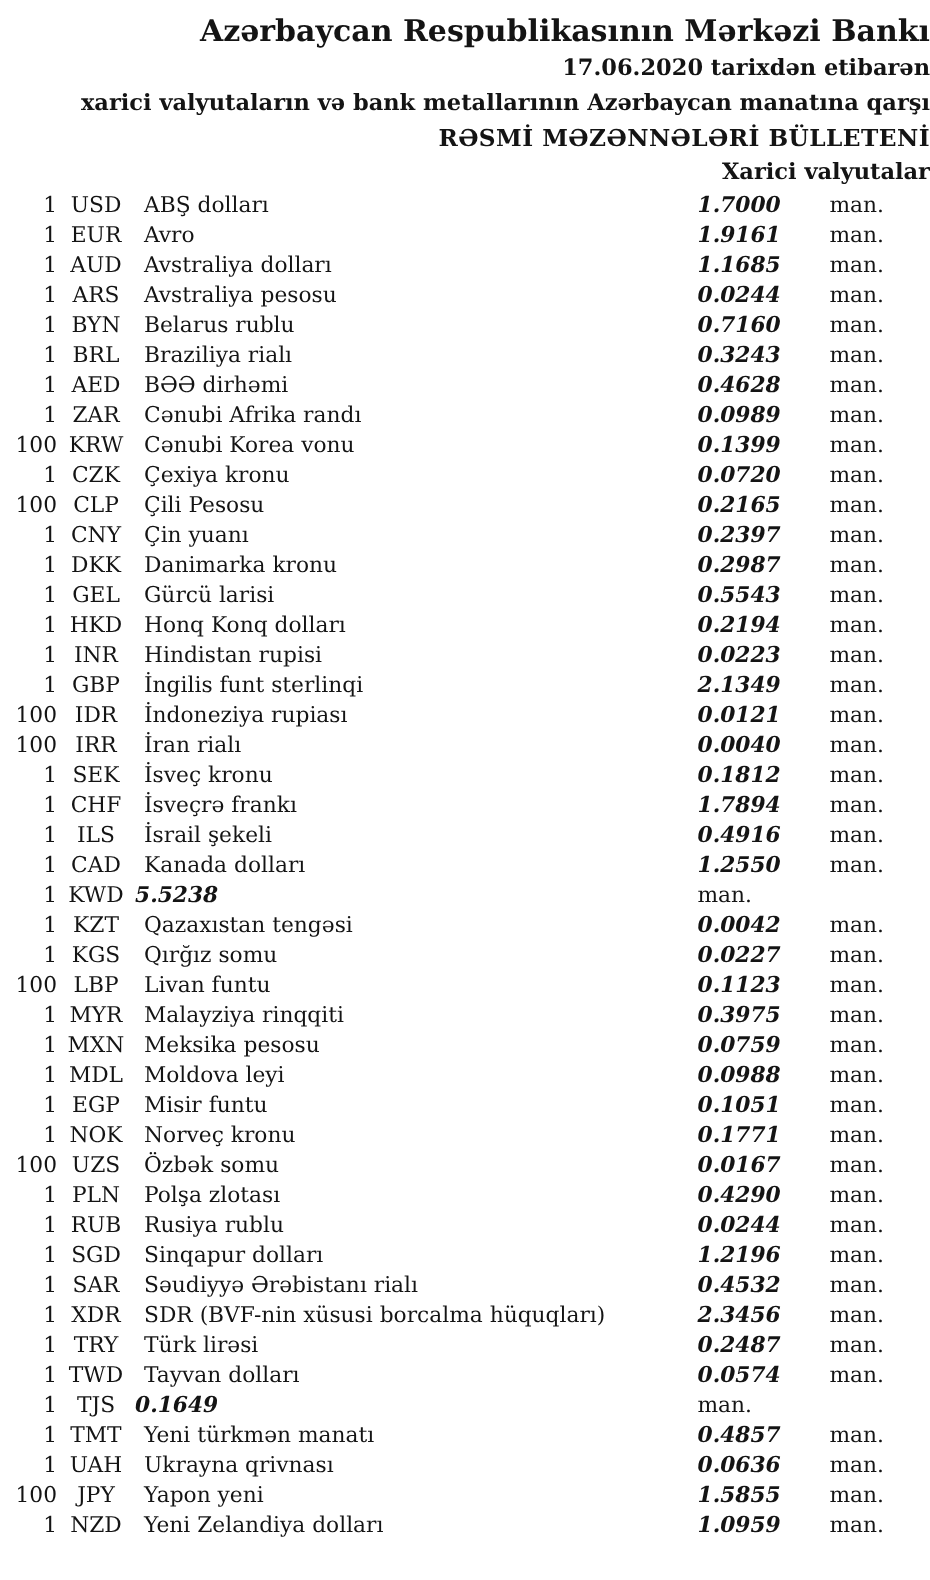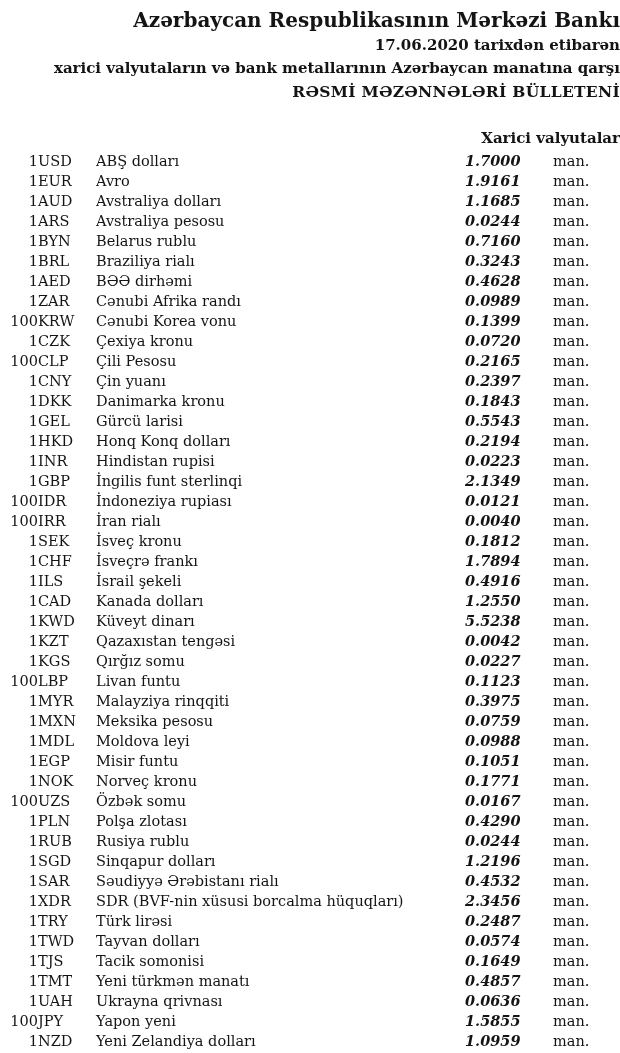--- a/index.html
+++ b/index.html
@@ -31,34 +31,33 @@
     font-size: 15.5px;
     font-weight: bold;
     line-height: 23px;
     letter-spacing: 0.3px;
     white-space: nowrap;
   }
   .section-title {
     font-size: 15px;
     font-weight: bold;
     line-height: 22px;
-    margin-top: 24px;
   }
 
   .rates { margin-top: 2px; }
   .row {
     display: grid;
     grid-template-columns: 38px 52px 1fr 88px 67px;
     height: 20px;
     line-height: 20px;
     font-size: 14.5px;
     white-space: nowrap;
   }
   .qty  { text-align: right; }
-  .code { }
+  .code { text-align: center; }
   .name { padding-left: 6px; overflow: hidden; }
   .rate { text-align: left; font-weight: bold; font-style: italic; }
   .unit { padding-left: 0; }
 </style>
 </head>
 <body>
 
 <div class="doc">
 
   <div class="center bank-name">Azərbaycan Respublikasının Mərkəzi Bankı</div>
@@ -165,21 +164,21 @@
     <span class="code">CNY</span>
     <span class="name">Çin yuanı</span>
     <span class="rate">0.2397</span>
     <span class="unit">man.</span>
   </div>
 
   <div class="row">
     <span class="qty">1</span>
     <span class="code">DKK</span>
     <span class="name">Danimarka kronu</span>
-    <span class="rate">0.1843</span>
+    <span class="rate">0.2987</span>
     <span class="unit">man.</span>
   </div>
 
   <div class="row">
     <span class="qty">1</span>
     <span class="code">GEL</span>
     <span class="name">Gürcü larisi</span>
     <span class="rate">0.5543</span>
     <span class="unit">man.</span>
   </div>
@@ -252,21 +251,20 @@
     <span class="qty">1</span>
     <span class="code">CAD</span>
     <span class="name">Kanada dolları</span>
     <span class="rate">1.2550</span>
     <span class="unit">man.</span>
   </div>
 
   <div class="row">
     <span class="qty">1</span>
     <span class="code">KWD</span>
-    <span class="name">Küveyt dinarı</span>
     <span class="rate">5.5238</span>
     <span class="unit">man.</span>
   </div>
 
   <div class="row">
     <span class="qty">1</span>
     <span class="code">KZT</span>
     <span class="name">Qazaxıstan tengəsi</span>
     <span class="rate">0.0042</span>
     <span class="unit">man.</span>
@@ -388,21 +386,20 @@
     <span class="qty">1</span>
     <span class="code">TWD</span>
     <span class="name">Tayvan dolları</span>
     <span class="rate">0.0574</span>
     <span class="unit">man.</span>
   </div>
 
   <div class="row">
     <span class="qty">1</span>
     <span class="code">TJS</span>
-    <span class="name">Tacik somonisi</span>
     <span class="rate">0.1649</span>
     <span class="unit">man.</span>
   </div>
 
   <div class="row">
     <span class="qty">1</span>
     <span class="code">TMT</span>
     <span class="name">Yeni türkmən manatı</span>
     <span class="rate">0.4857</span>
     <span class="unit">man.</span>

